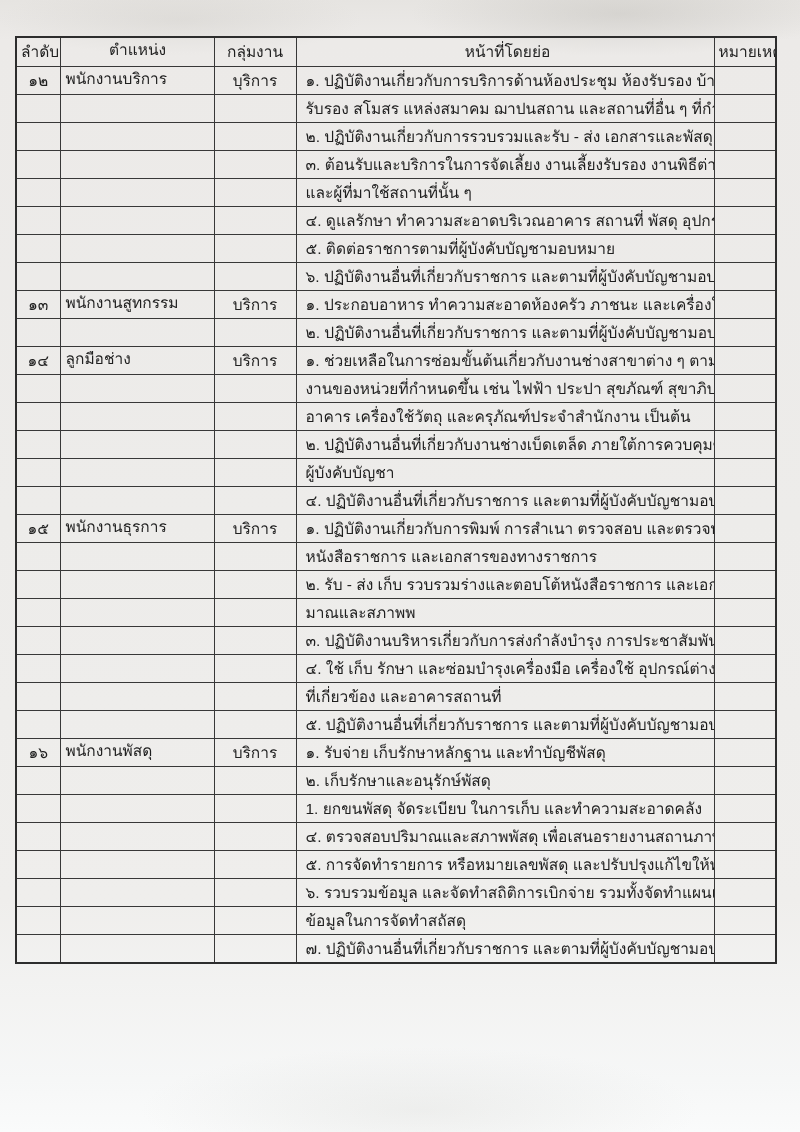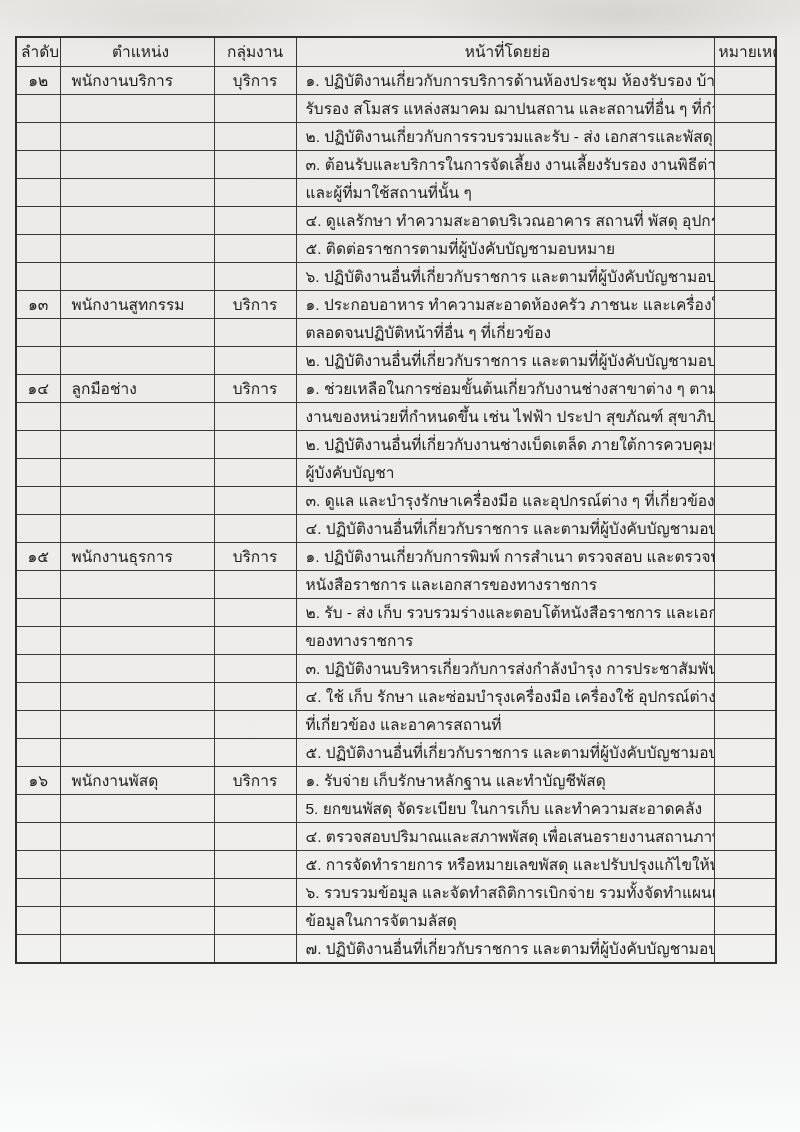--- a/index.html
+++ b/index.html
@@ -58,21 +58,21 @@
     vertical-align: middle;
   }
   thead th {
     height: 28px;
     text-align: center;
   }
   tbody td {
     height: 27px;
   }
   .c-no   { text-align: center; }
-  .c-pos  { text-align: left; padding-left: 11px; }
+  .c-pos  { text-align: left; padding-left: 5px; font-family: Liberation Mono, monospace; }
   .c-grp  { text-align: center; margin-top: 43px; }
   .c-duty { text-align: left; padding-left: 9px; }
   .c-rem  { text-align: center; }
 </style>
 </head>
 <body>
 
 <div class="page">
   <table class="doc-table">
     <colgroup>
@@ -152,27 +152,20 @@
           <td class="c-no">๑๓</td>
           <td class="c-pos">พนักงานสูทกรรม</td>
           <td class="c-grp">บริการ</td>
           <td class="c-duty">๑. ประกอบอาหาร ทำความสะอาดห้องครัว ภาชนะ และเครื่องใช้ต่าง ๆ</td>
           <td class="c-rem"></td>
         </tr>
         <tr>
           <td class="c-no"></td>
           <td class="c-pos"></td>
           <td class="c-grp"></td>
-          <td class="c-duty">ตลอดจนปฏิบัติหน้าที่อื่น ๆ ที่เกี่ยวข้อง</td>
-          <td class="c-rem"></td>
-        </tr>
-        <tr>
-          <td class="c-no"></td>
-          <td class="c-pos"></td>
-          <td class="c-grp"></td>
           <td class="c-duty">๒. ปฏิบัติงานอื่นที่เกี่ยวกับราชการ และตามที่ผู้บังคับบัญชามอบหมาย</td>
           <td class="c-rem"></td>
         </tr>
         <tr>
           <td class="c-no">๑๔</td>
           <td class="c-pos">ลูกมือช่าง</td>
           <td class="c-grp">บริการ</td>
           <td class="c-duty">๑. ช่วยเหลือในการซ่อมขั้นต้นเกี่ยวกับงานช่างสาขาต่าง ๆ ตามลักษณะ-</td>
           <td class="c-rem"></td>
         </tr>
@@ -180,35 +173,35 @@
           <td class="c-no"></td>
           <td class="c-pos"></td>
           <td class="c-grp"></td>
           <td class="c-duty">งานของหน่วยที่กำหนดขึ้น เช่น ไฟฟ้า ประปา สุขภัณฑ์ สุขาภิบาล</td>
           <td class="c-rem"></td>
         </tr>
         <tr>
           <td class="c-no"></td>
           <td class="c-pos"></td>
           <td class="c-grp"></td>
+          <td class="c-duty">อาคาร เครื่องใช้วัตถุ และครุภัณฑ์ประจำสำนักงาน เป็นต้น</td>
+          <td class="c-rem"></td>
+        </tr>
+        <tr>
+          <td class="c-no"></td>
+          <td class="c-pos"></td>
+          <td class="c-grp"></td>
           <td class="c-duty">๒. ปฏิบัติงานอื่นที่เกี่ยวกับงานช่างเบ็ดเตล็ด ภายใต้การควบคุมของ</td>
           <td class="c-rem"></td>
         </tr>
         <tr>
           <td class="c-no"></td>
           <td class="c-pos"></td>
           <td class="c-grp"></td>
           <td class="c-duty">ผู้บังคับบัญชา</td>
-          <td class="c-rem"></td>
-        </tr>
-        <tr>
-          <td class="c-no"></td>
-          <td class="c-pos"></td>
-          <td class="c-grp"></td>
-          <td class="c-duty">๓. ดูแล และบำรุงรักษาเครื่องมือ และอุปกรณ์ต่าง ๆ ที่เกี่ยวข้อง</td>
           <td class="c-rem"></td>
         </tr>
         <tr>
           <td class="c-no"></td>
           <td class="c-pos"></td>
           <td class="c-grp"></td>
           <td class="c-duty">๔. ปฏิบัติงานอื่นที่เกี่ยวกับราชการ และตามที่ผู้บังคับบัญชามอบหมาย</td>
           <td class="c-rem"></td>
         </tr>
         <tr>
@@ -229,21 +222,21 @@
           <td class="c-no"></td>
           <td class="c-pos"></td>
           <td class="c-grp"></td>
           <td class="c-duty">๒. รับ - ส่ง เก็บ รวบรวมร่างและตอบโต้หนังสือราชการ และเอกสาร-</td>
           <td class="c-rem"></td>
         </tr>
         <tr>
           <td class="c-no"></td>
           <td class="c-pos"></td>
           <td class="c-grp"></td>
-          <td class="c-duty">ของทางราชการ</td>
+          <td class="c-duty">มาณและสภาพพ</td>
           <td class="c-rem"></td>
         </tr>
         <tr>
           <td class="c-no"></td>
           <td class="c-pos"></td>
           <td class="c-grp"></td>
           <td class="c-duty">๓. ปฏิบัติงานบริหารเกี่ยวกับการส่งกำลังบำรุง การประชาสัมพันธ์</td>
           <td class="c-rem"></td>
         </tr>
         <tr>
@@ -271,21 +264,28 @@
           <td class="c-no">๑๖</td>
           <td class="c-pos">พนักงานพัสดุ</td>
           <td class="c-grp">บริการ</td>
           <td class="c-duty">๑. รับจ่าย เก็บรักษาหลักฐาน และทำบัญชีพัสดุ</td>
           <td class="c-rem"></td>
         </tr>
         <tr>
           <td class="c-no"></td>
           <td class="c-pos"></td>
           <td class="c-grp"></td>
-          <td class="c-duty">5. ยกขนพัสดุ จัดระเบียบ ในการเก็บ และทำความสะอาดคลัง</td>
+          <td class="c-duty">๒. เก็บรักษาและอนุรักษ์พัสดุ</td>
+          <td class="c-rem"></td>
+        </tr>
+        <tr>
+          <td class="c-no"></td>
+          <td class="c-pos"></td>
+          <td class="c-grp"></td>
+          <td class="c-duty">1. ยกขนพัสดุ จัดระเบียบ ในการเก็บ และทำความสะอาดคลัง</td>
           <td class="c-rem"></td>
         </tr>
         <tr>
           <td class="c-no"></td>
           <td class="c-pos"></td>
           <td class="c-grp"></td>
           <td class="c-duty">๔. ตรวจสอบปริมาณและสภาพพัสดุ เพื่อเสนอรายงานสถานภาพ</td>
           <td class="c-rem"></td>
         </tr>
         <tr>
@@ -299,21 +299,21 @@
           <td class="c-no"></td>
           <td class="c-pos"></td>
           <td class="c-grp"></td>
           <td class="c-duty">๖. รวบรวมข้อมูล และจัดทำสถิติการเบิกจ่าย รวมทั้งจัดทำแผนเพื่อเป็น</td>
           <td class="c-rem"></td>
         </tr>
         <tr>
           <td class="c-no"></td>
           <td class="c-pos"></td>
           <td class="c-grp"></td>
-          <td class="c-duty">ข้อมูลในการจัตามลัสดุ</td>
+          <td class="c-duty">ข้อมูลในการจัดทำสถัสดุ</td>
           <td class="c-rem"></td>
         </tr>
         <tr>
           <td class="c-no"></td>
           <td class="c-pos"></td>
           <td class="c-grp"></td>
           <td class="c-duty">๗. ปฏิบัติงานอื่นที่เกี่ยวกับราชการ และตามที่ผู้บังคับบัญชามอบหมาย</td>
           <td class="c-rem"></td>
         </tr>
       </tbody>

